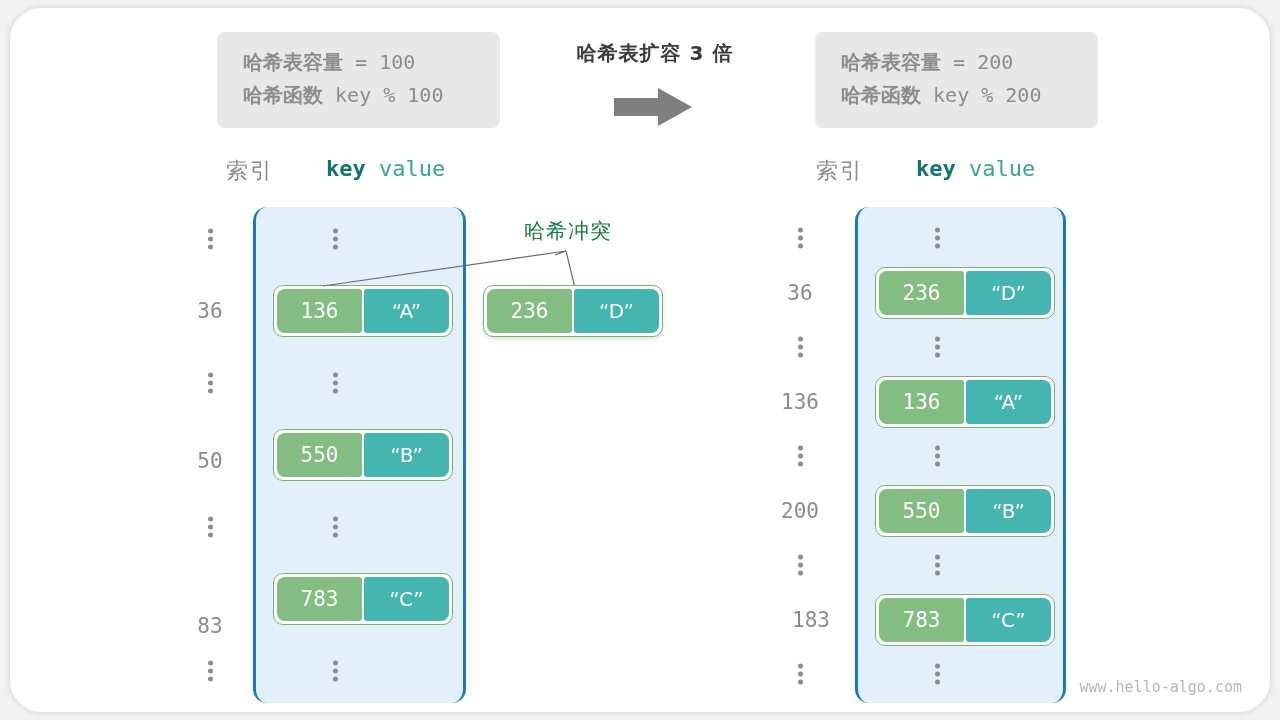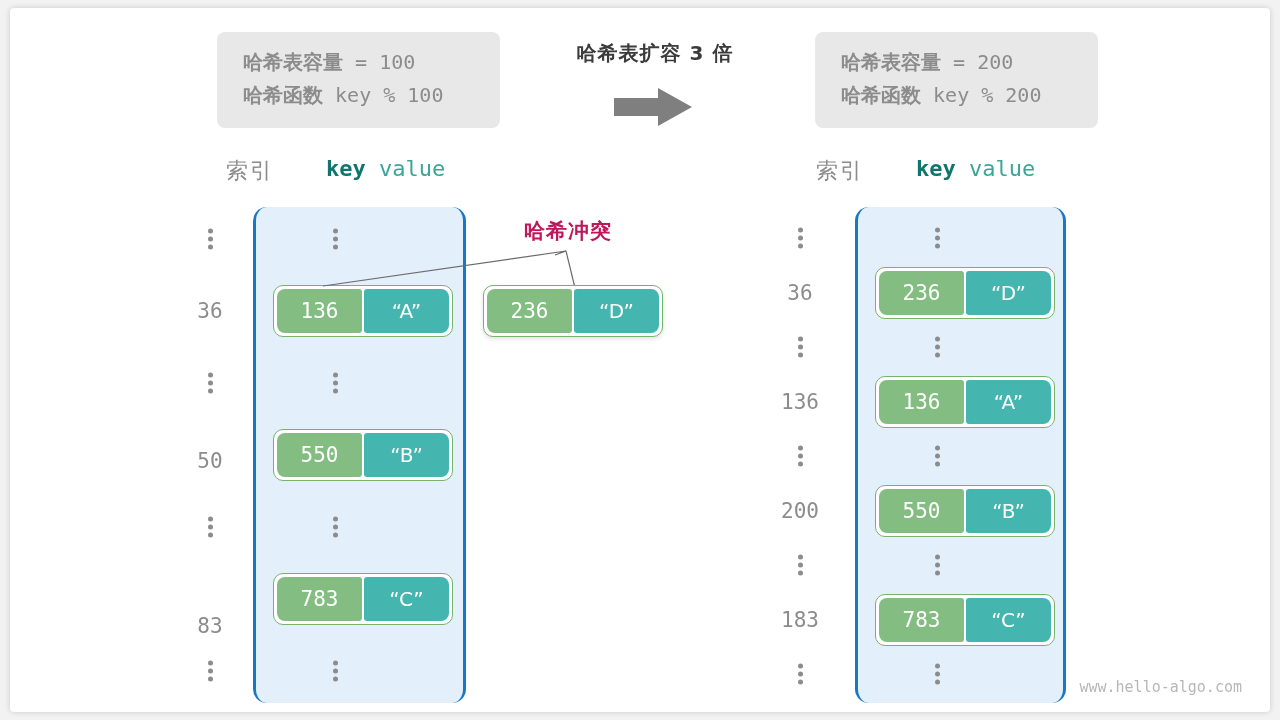--- a/index.html
+++ b/index.html
@@ -21,21 +21,21 @@
     background: #f2f2f2;
   }
 
   .card {
     position: absolute;
     left: 10px;
     top: 8px;
     width: 1260px;
     height: 704px;
     background: #ffffff;
-    border-radius: 4px;
+    border-radius: 31px;
     box-shadow: 0 0 6px rgba(0,0,0,0.16);
     overflow: hidden;
   }
 
   
   .info-box {
     position: absolute;
     background: #e8e8e8;
     border-radius: 8px;
     padding: 14px 26px 16px 26px;
@@ -173,22 +173,22 @@
     box-shadow: 0 2px 5px rgba(0,0,0,0.12);
   }
 
   .collision-label {
     position: absolute;
     left: 478px;
     top: 209px;
     width: 160px;
     text-align: center;
     font-size: 21px;
-    font-weight: bold;
-    color: #be185d;
+    font-weight: normal;
+    color: #15803d;
     letter-spacing: 1px;
   }
 
   .leader-svg {
     position: absolute;
     left: 0;
     top: 0;
     width: 1280px;
     height: 720px;
     pointer-events: none;
@@ -339,21 +339,21 @@
         <span class="dots-v" style="left: 760px; top: 557px; position: absolute;">
           <i></i>
           <i></i>
           <i></i>
         </span>
         <span class="dots-v" style="left: 897px; top: 557px; position: absolute;">
           <i></i>
           <i></i>
           <i></i>
         </span>
-        <div class="idx-label" style="left: 760px; top: 611.5px;">183</div>
+        <div class="idx-label" style="left: 760px; top: 611.5px; text-align: right;">183</div>
         <div class="pair" style="left: 865px; top: 611.5px;">
           <div class="k">783</div>
           <div class="v">“C”</div>
         </div>
         <span class="dots-v" style="left: 760px; top: 666px; position: absolute;">
           <i></i>
           <i></i>
           <i></i>
         </span>
         <span class="dots-v" style="left: 897px; top: 666px; position: absolute;">

